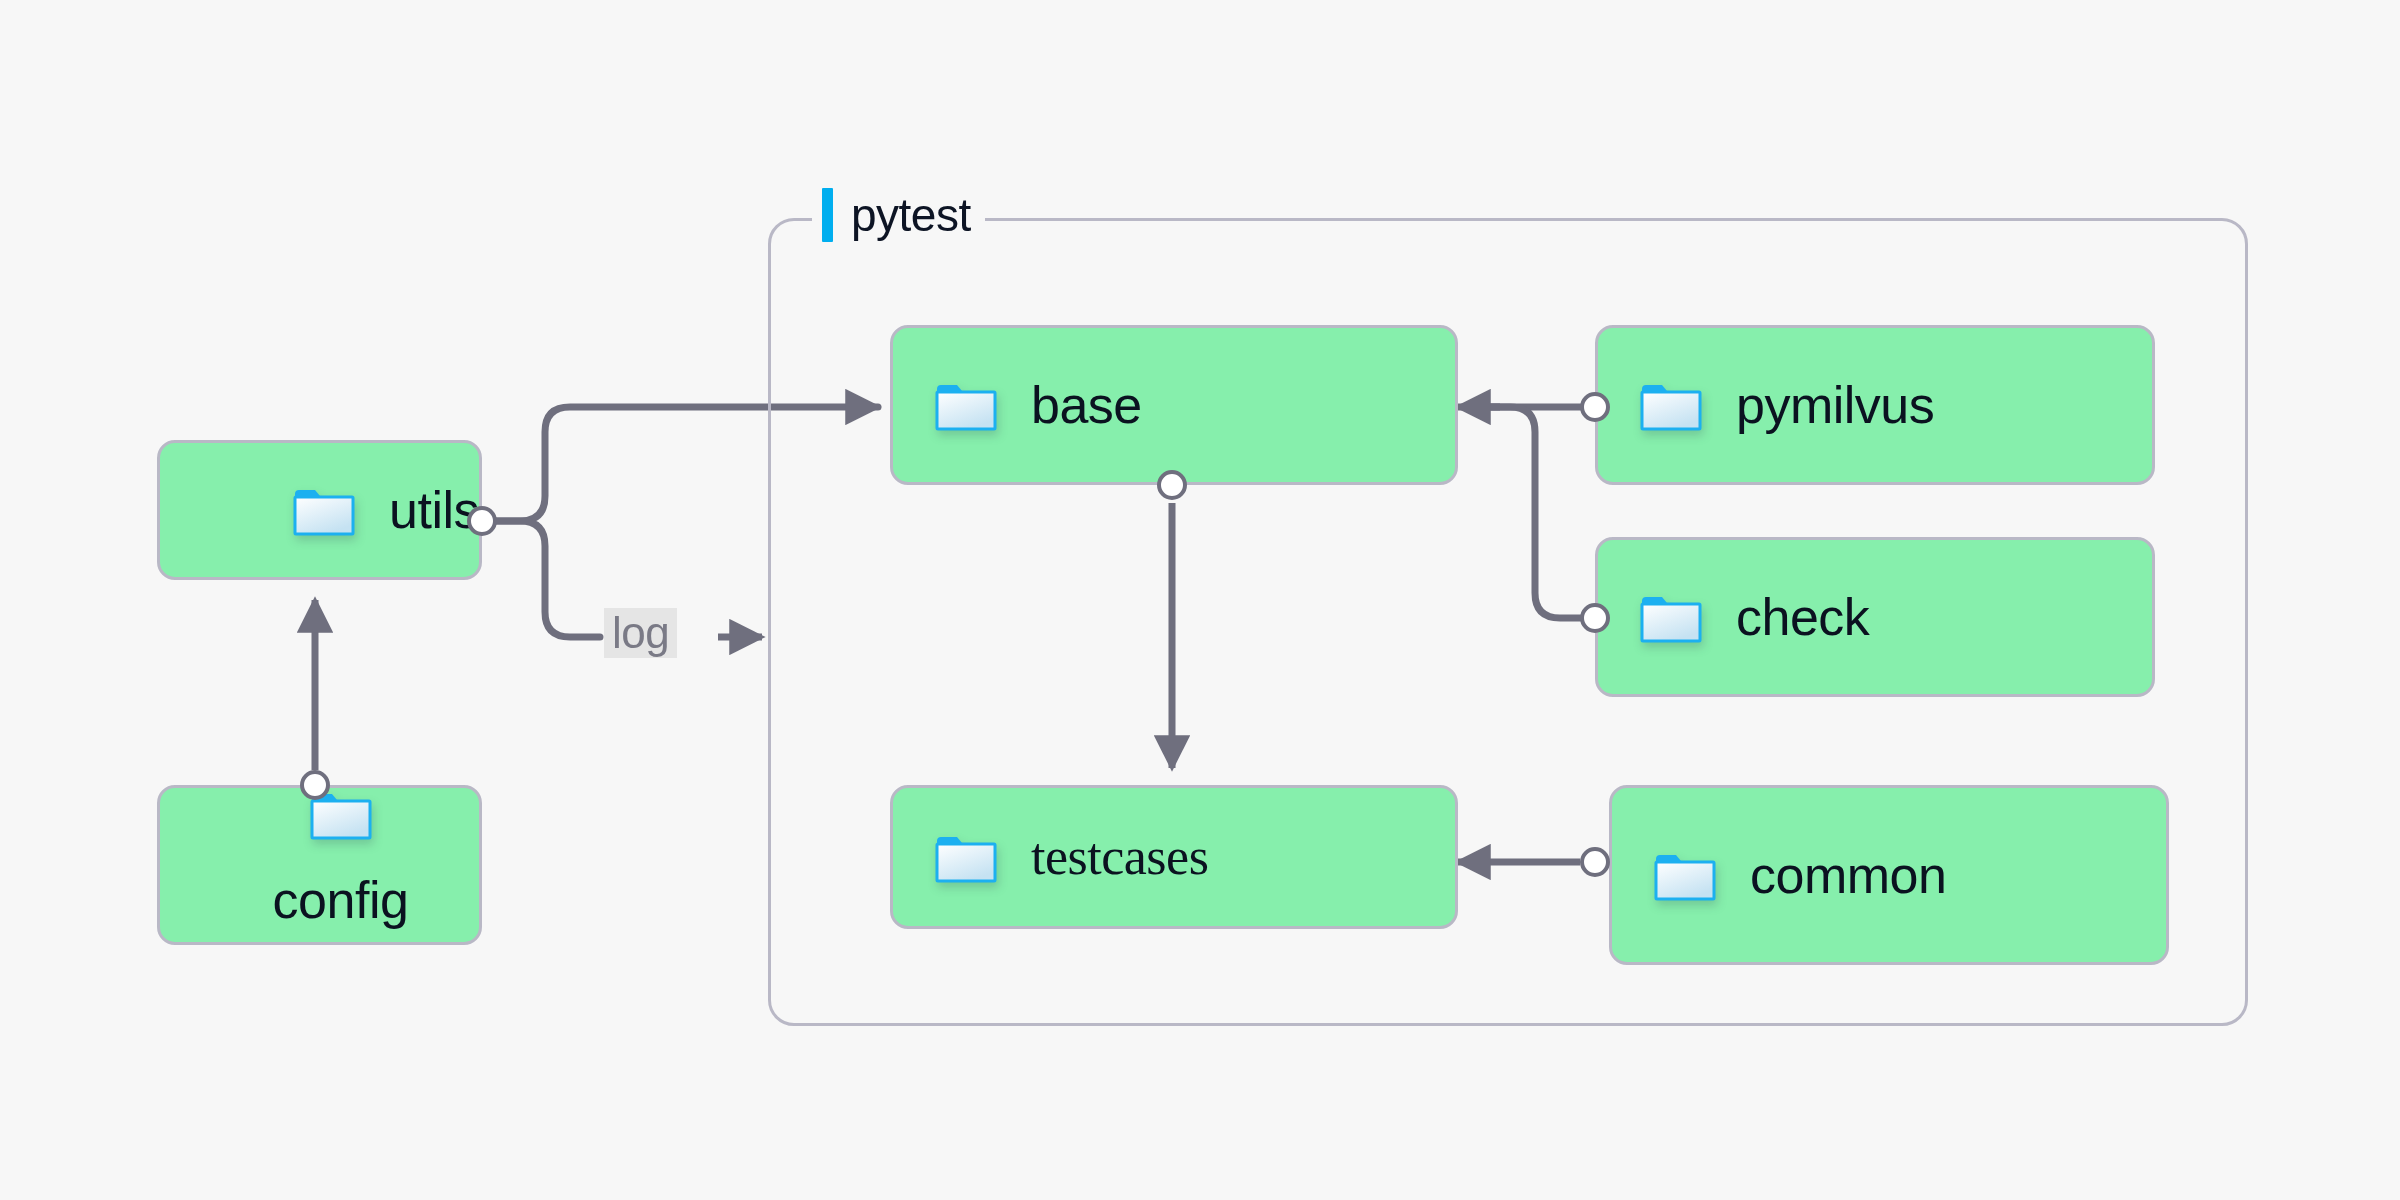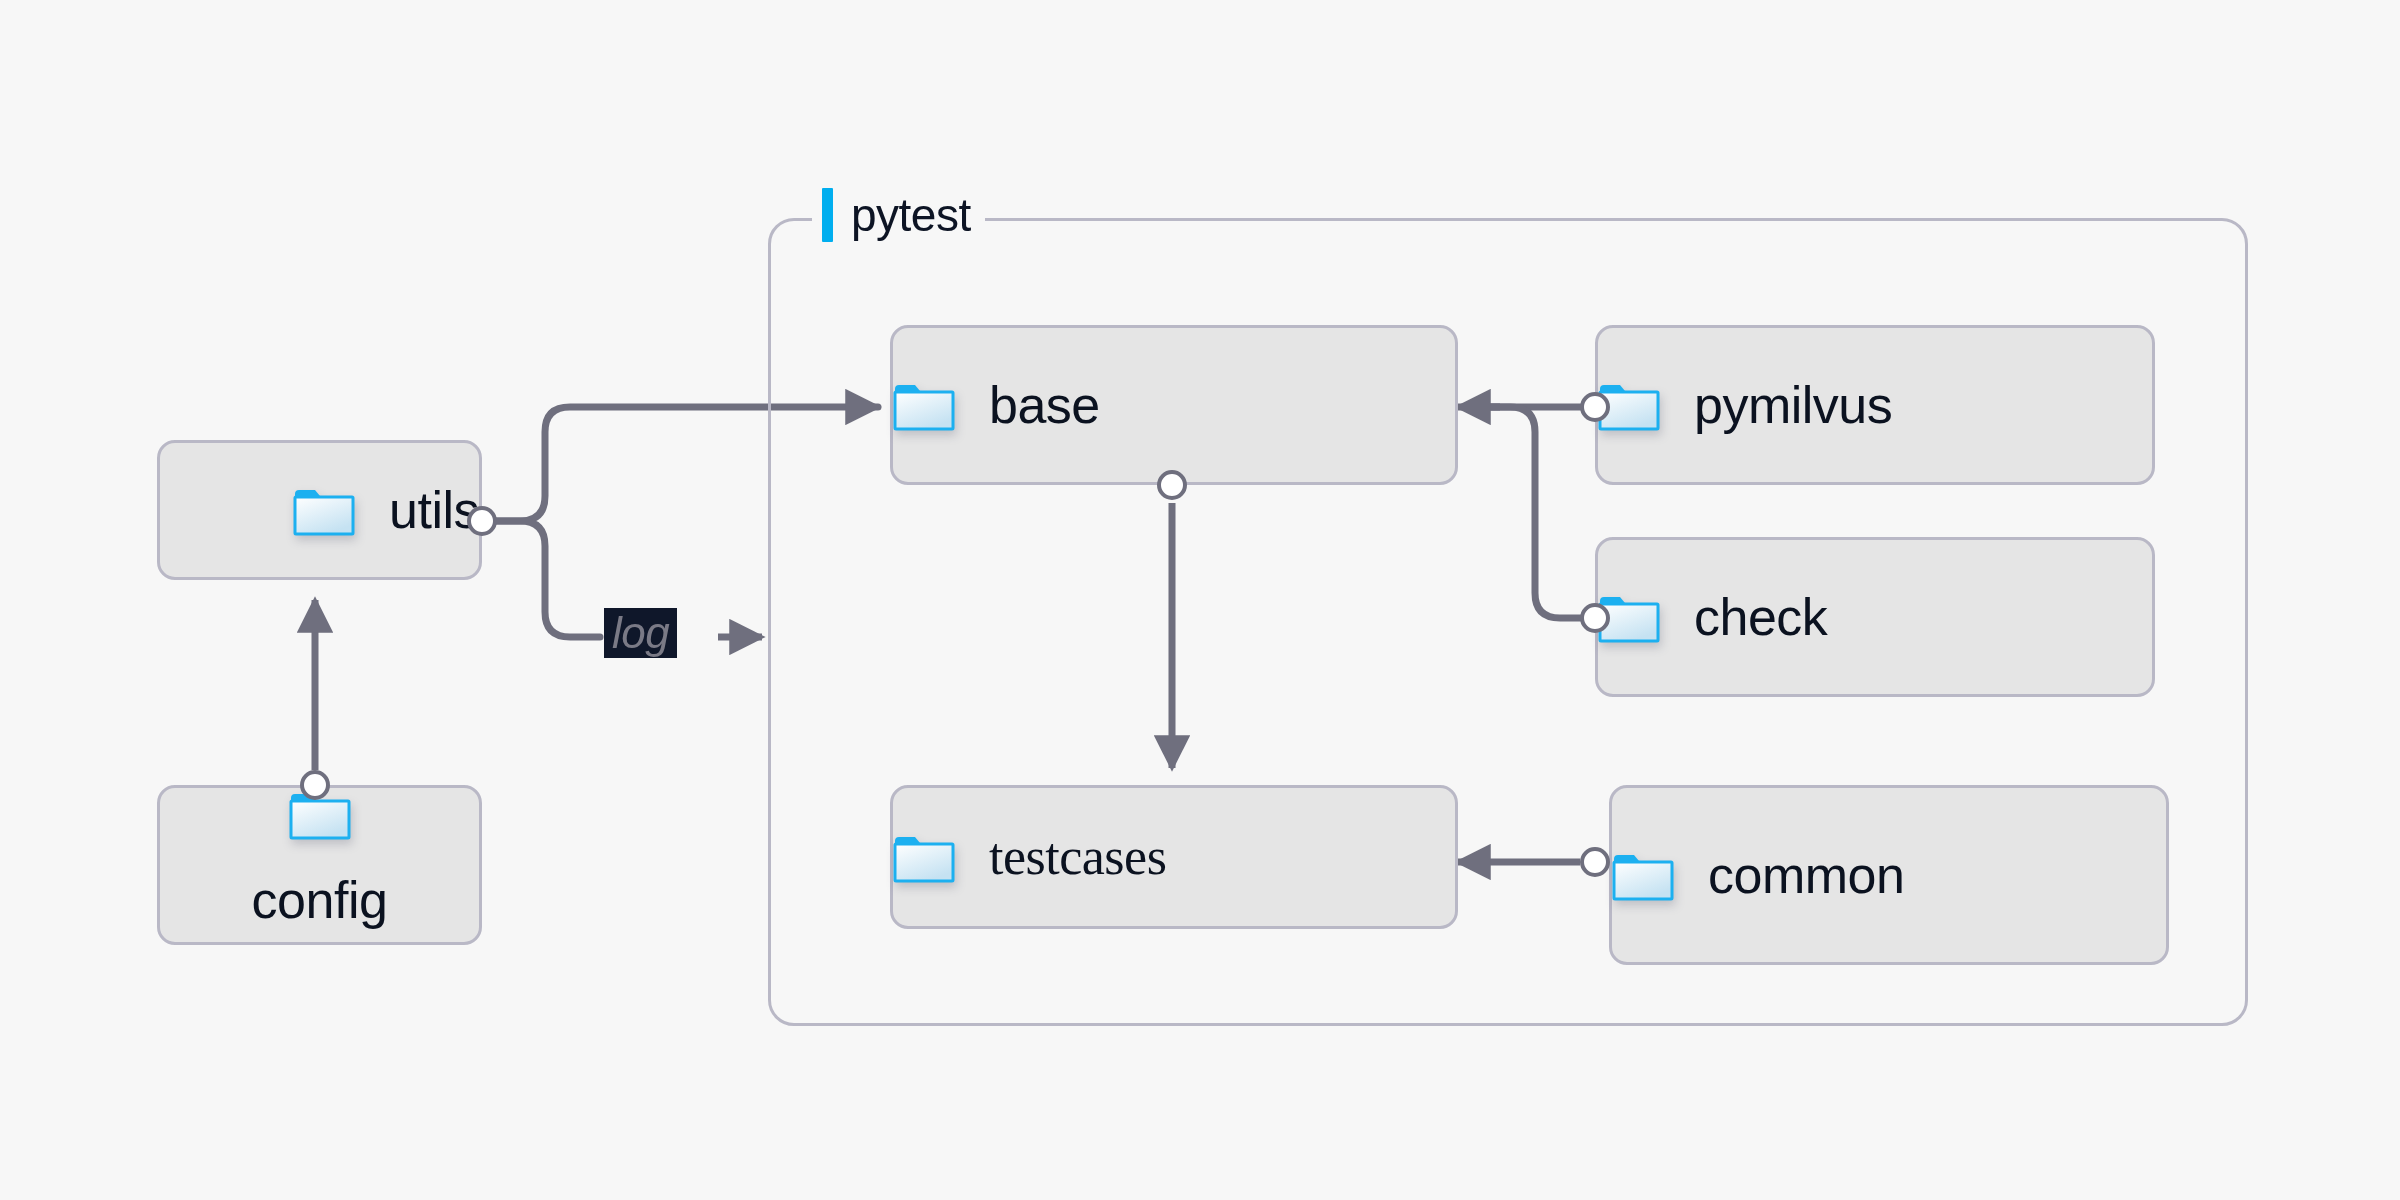--- a/index.html
+++ b/index.html
@@ -55,25 +55,26 @@
     color: #0d1424;
     font-weight: 400;
     letter-spacing: -0.5px;
     white-space: nowrap;
   }
 
   
   .node {
     position: absolute;
     box-sizing: border-box;
-    background: #e5e5e5;
+    background: #86efac;
     border: 3px solid #b9b8c6;
     border-radius: 18px;
     display: flex;
     align-items: center;
+    padding-left: 42px;
     gap: 34px;
   }
   .node-label {
     font-size: 52px;
     line-height: 1;
     color: #0b1220;
     font-weight: 400;
     letter-spacing: -0.5px;
     white-space: nowrap;
   }
@@ -97,24 +98,23 @@
     background: #ffffff;
     z-index: 6;
   }
 
   
   .edge-label {
     position: absolute;
     font-size: 44px;
     color: #7a7a86;
     letter-spacing: -0.5px;
-    background: #0f172a;
+    background: #e5e5e5;
     padding: 0 8px;
     white-space: nowrap;
-    font-style: italic;
   }
 </style>
 </head>
 <body>
 
 <div id="stage">
 
   <svg id="edges" viewBox="0 0 2400 1200" width="2400" height="1200">
     <defs>
       <marker id="arrow" viewBox="0 0 10 10" refX="9" refY="5" markerWidth="5.2" markerHeight="5.2" orient="auto-start-reverse">

